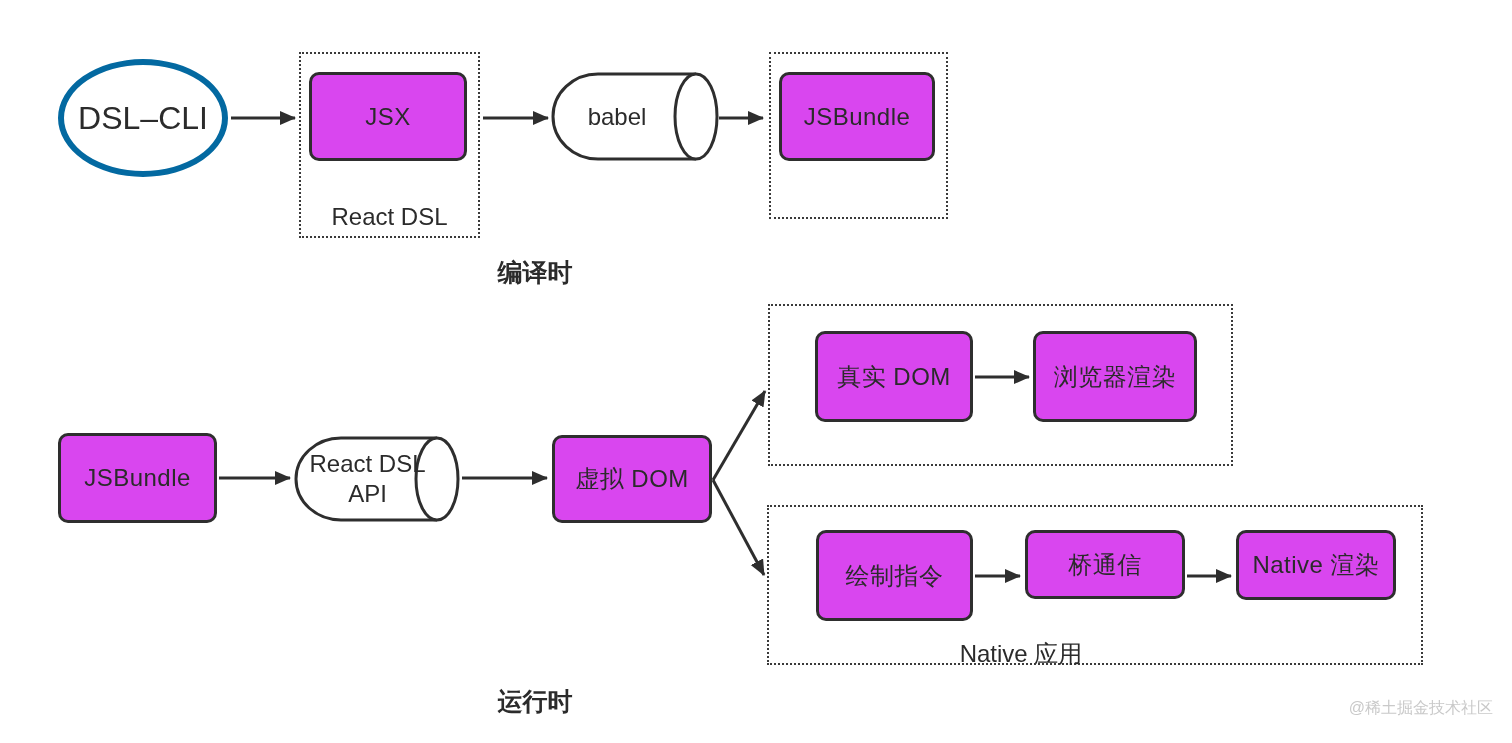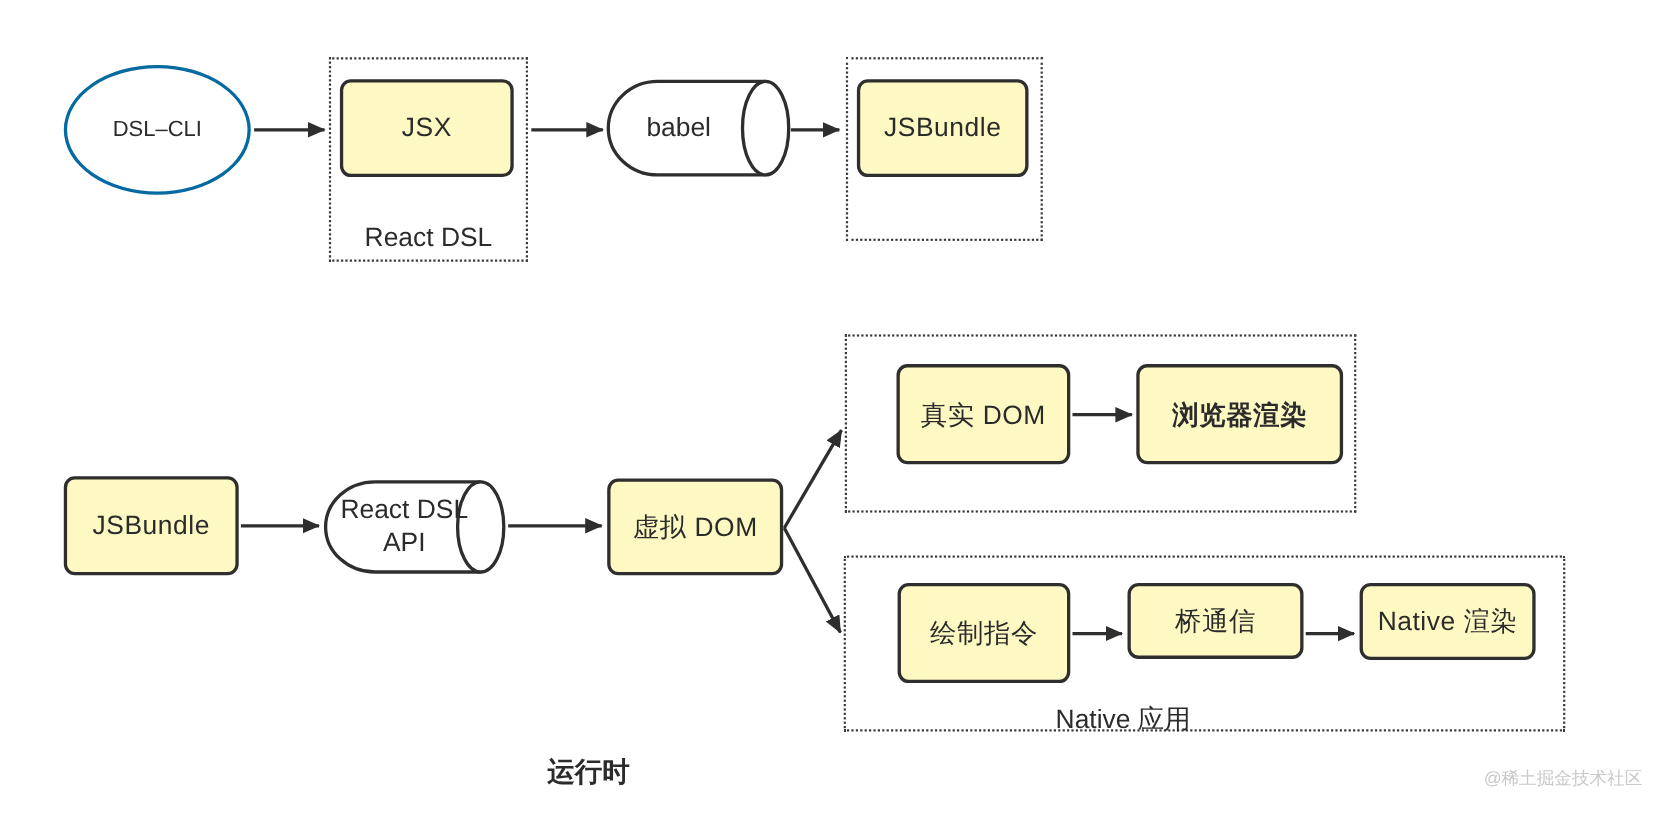--- a/index.html
+++ b/index.html
@@ -5,26 +5,26 @@
   html,body{margin:0;padding:0;background:#ffffff;}
   .stage{
     position:relative;width:1512px;height:743px;background:#ffffff;overflow:hidden;
     font-family:"Liberation Sans","DejaVu Sans",sans-serif;color:#2b2b2b;
   }
   .lines{position:absolute;left:0;top:0;width:1512px;height:743px;}
   .lines line{stroke:#2e2e2e;stroke-width:3;}
   .cyl{fill:#ffffff;stroke:#2e2e2e;stroke-width:3;}
   .box{
     position:absolute;box-sizing:border-box;border:3px solid #2e2e2e;border-radius:10px;
-    background:#fef9c3;display:flex;align-items:center;justify-content:center;
+    background:#d946ef;display:flex;align-items:center;justify-content:center;
     font-size:24px;letter-spacing:0.5px;
   }
   .ellipse{
-    position:absolute;box-sizing:border-box;border:3px solid #0369a1;border-radius:50%;
-    background:#ffffff;display:flex;align-items:center;justify-content:center;font-size:20px;
+    position:absolute;box-sizing:border-box;border:6px solid #0369a1;border-radius:50%;
+    background:#ffffff;display:flex;align-items:center;justify-content:center;font-size:32px;
   }
   .group{
     position:absolute;box-sizing:border-box;border:2px dotted #3a3a3a;background:transparent;
   }
   .group-label{
     position:absolute;text-align:center;font-size:24px;color:#2b2b2b;
   }
   .cyl-text{
     position:absolute;display:flex;flex-direction:column;align-items:center;justify-content:center;
     font-size:24px;line-height:1.25;text-align:center;
@@ -71,33 +71,34 @@
 
   <div class="group" style="left:299px;top:52px;width:181px;height:186px;"></div>
   <div class="box" style="left:309px;top:72px;width:158px;height:89px;">JSX</div>
   <div class="group-label" style="left:309px;top:203px;width:161px;">React DSL</div>
 
   <div class="cyl-text" style="left:554px;top:74px;width:126px;height:85px;">babel</div>
 
   <div class="group" style="left:769px;top:52px;width:179px;height:167px;"></div>
   <div class="box" style="left:779px;top:72px;width:156px;height:89px;">JSBundle</div>
 
+  <div class="section-label" style="left:455px;top:256px;width:160px;">编译时</div>
 
   <div class="box" style="left:58px;top:433px;width:159px;height:90px;">JSBundle</div>
 
   <div class="cyl-text" style="left:296px;top:438px;width:143px;height:82px;">
     <span>React DSL</span>
     <span>API</span>
   </div>
 
   <div class="box" style="left:552px;top:435px;width:160px;height:88px;">虚拟 DOM</div>
 
   <div class="group" style="left:768px;top:304px;width:465px;height:162px;"></div>
   <div class="box" style="left:815px;top:331px;width:158px;height:91px;">真实 DOM</div>
-  <div class="box" style="left:1033px;top:331px;width:188px;height:91px;font-weight:bold;">浏览器渲染</div>
+  <div class="box" style="left:1033px;top:331px;width:164px;height:91px;">浏览器渲染</div>
 
   <div class="group" style="left:767px;top:505px;width:656px;height:160px;"></div>
   <div class="box" style="left:816px;top:530px;width:157px;height:91px;">绘制指令</div>
   <div class="box" style="left:1025px;top:530px;width:160px;height:69px;">桥通信</div>
   <div class="box" style="left:1236px;top:530px;width:160px;height:70px;">Native 渲染</div>
   <div class="group-label" style="left:901px;top:638px;width:240px;">Native 应用</div>
 
   <div class="section-label" style="left:455px;top:637px;width:160px;margin-top:48px;">运行时</div>
 
   <div class="watermark" style="left:1293px;top:698px;width:200px;">@稀土掘金技术社区</div>

